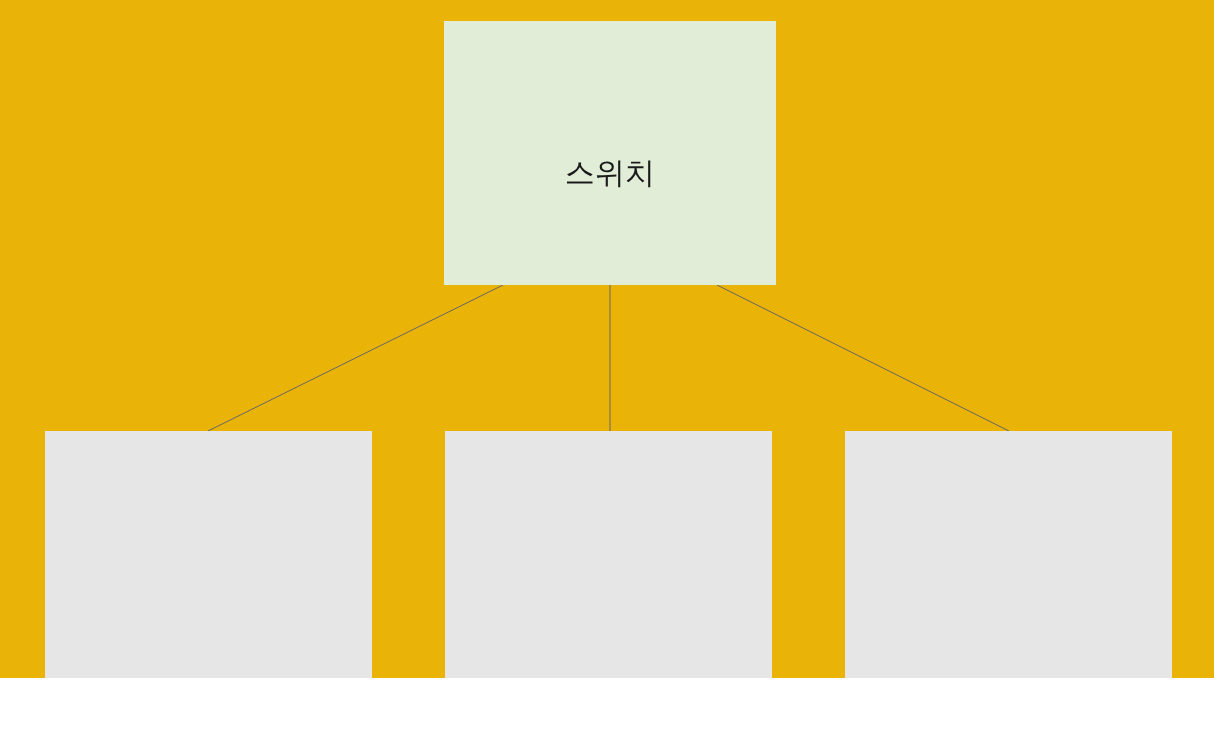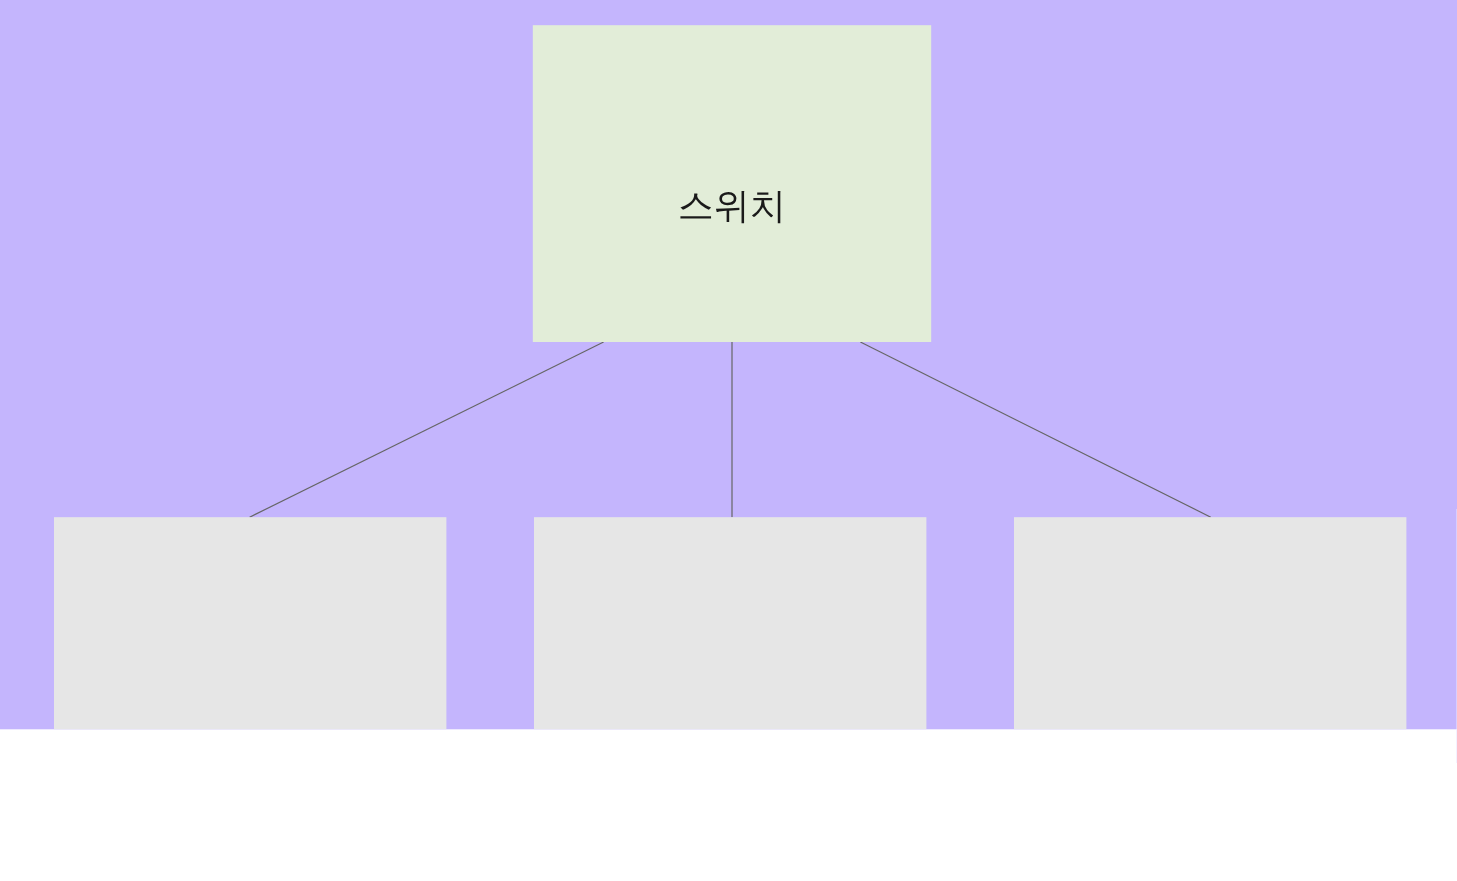--- a/index.html
+++ b/index.html
@@ -62,21 +62,21 @@
     height: 265px;
     background: #e6e6e6;
   }
   #node-computer-1 { left: 45px; }
   #node-computer-2 { left: 445px; }
   #node-computer-3 { left: 845px; }
 </style>
 </head>
 <body>
 
-<div id="canvas" style="width: 1214px; height: 608px; background: #c4b5fd;">
+<div id="canvas" style="width: 1214px; height: 678px; background: #eab308;">
 
   <svg id="edge-layer" viewBox="0 0 1214 734" width="1214" height="734" xmlns="http://www.w3.org/2000/svg" shape-rendering="geometricPrecision">
     <line stroke="#666666" stroke-width="1" x1="503" y1="285" x2="208" y2="431"></line>
     <line stroke="#666666" stroke-width="1" x1="610" y1="285" x2="610" y2="431"></line>
     <line stroke="#666666" stroke-width="1" x1="717" y1="285" x2="1009" y2="431"></line>
   </svg>
 
   <div class="node" id="node-switch" style="left: 444px; top: 21px; width: 332px; height: 264px; background: rgb(226, 237, 216);">
     <span class="node-label" style="color: rgb(26, 26, 26);">스위치</span>
   </div>

